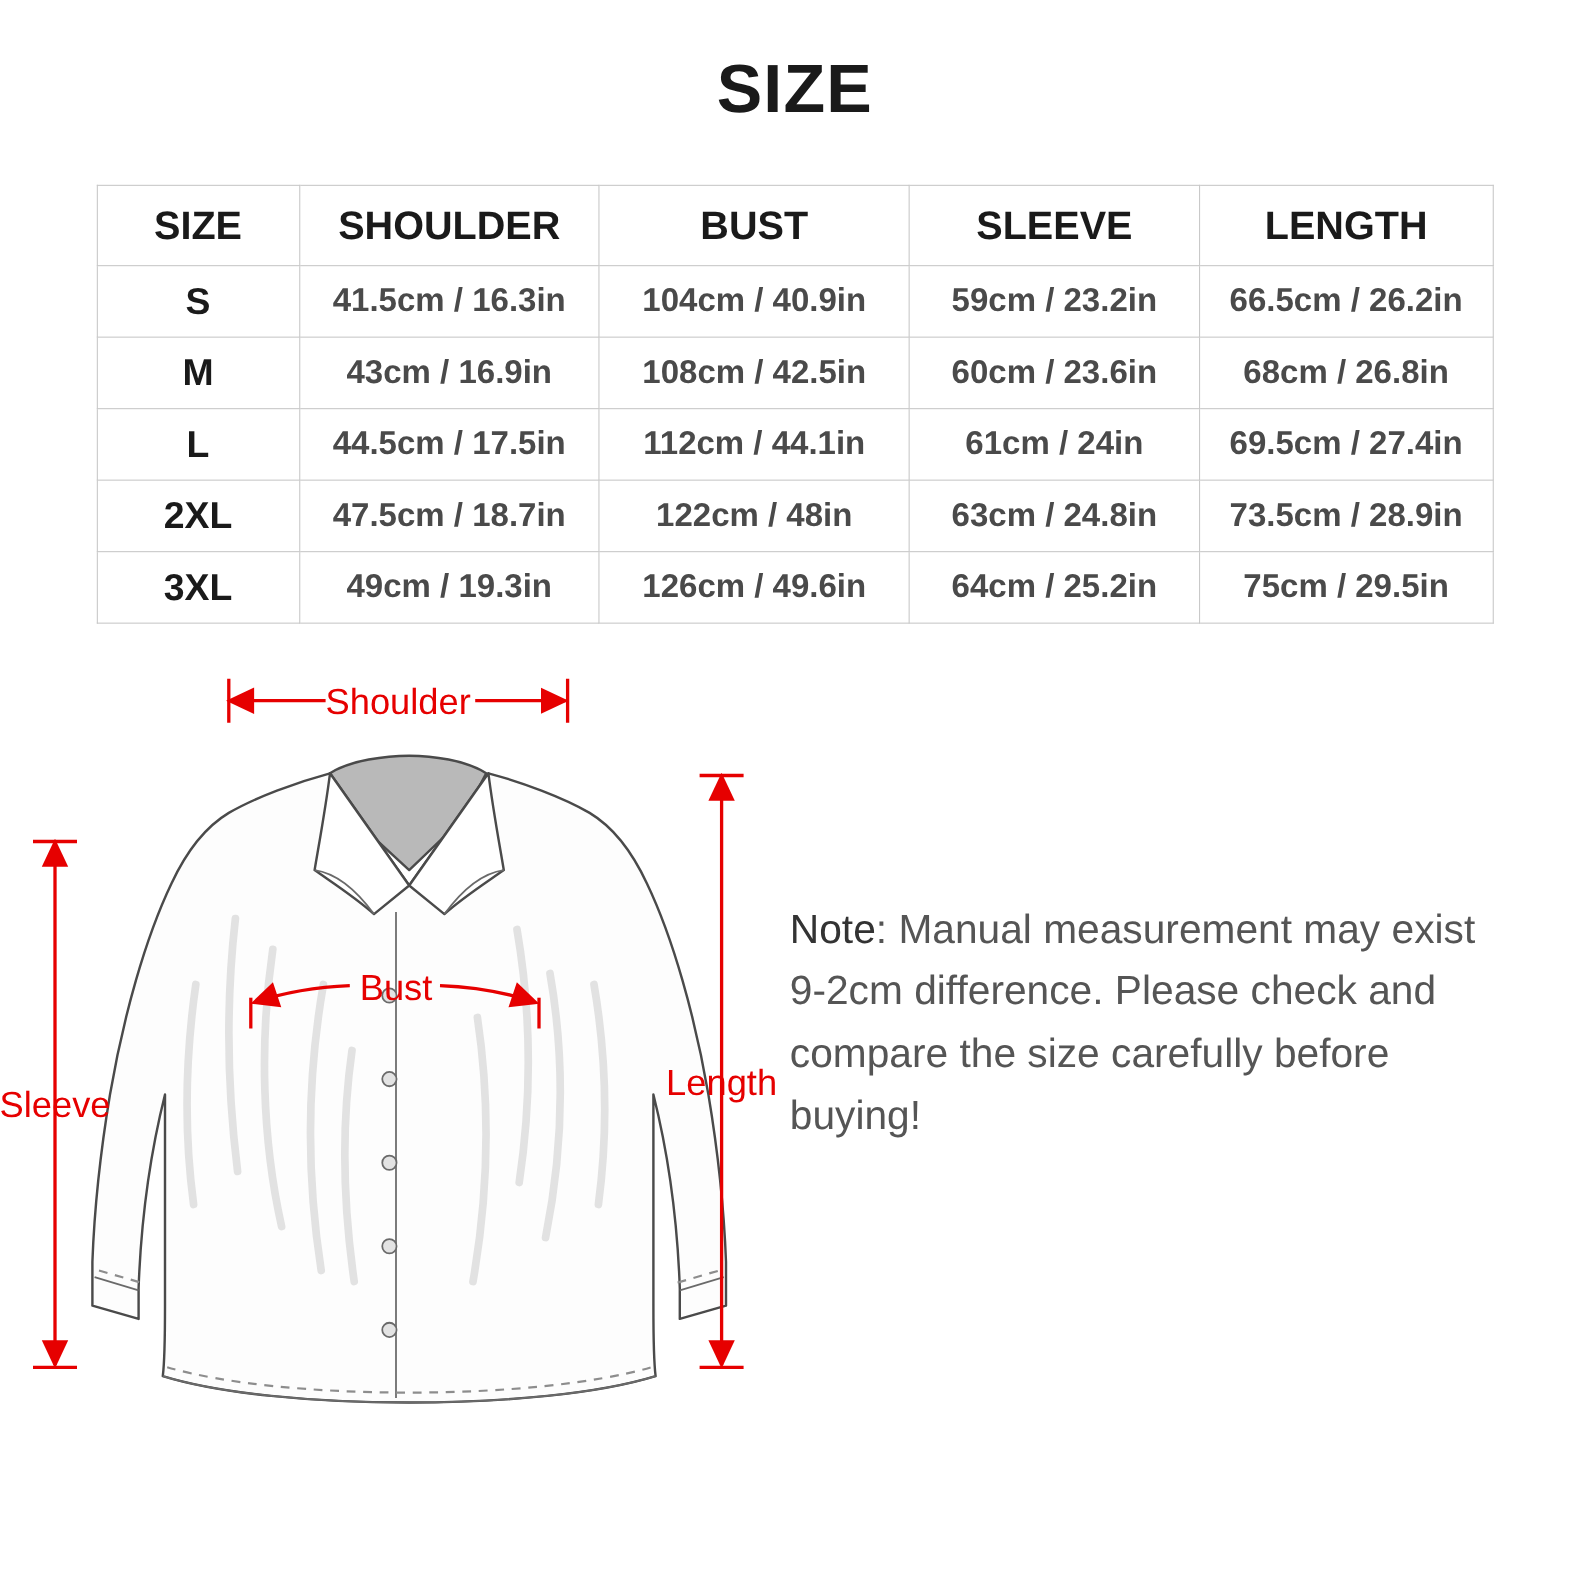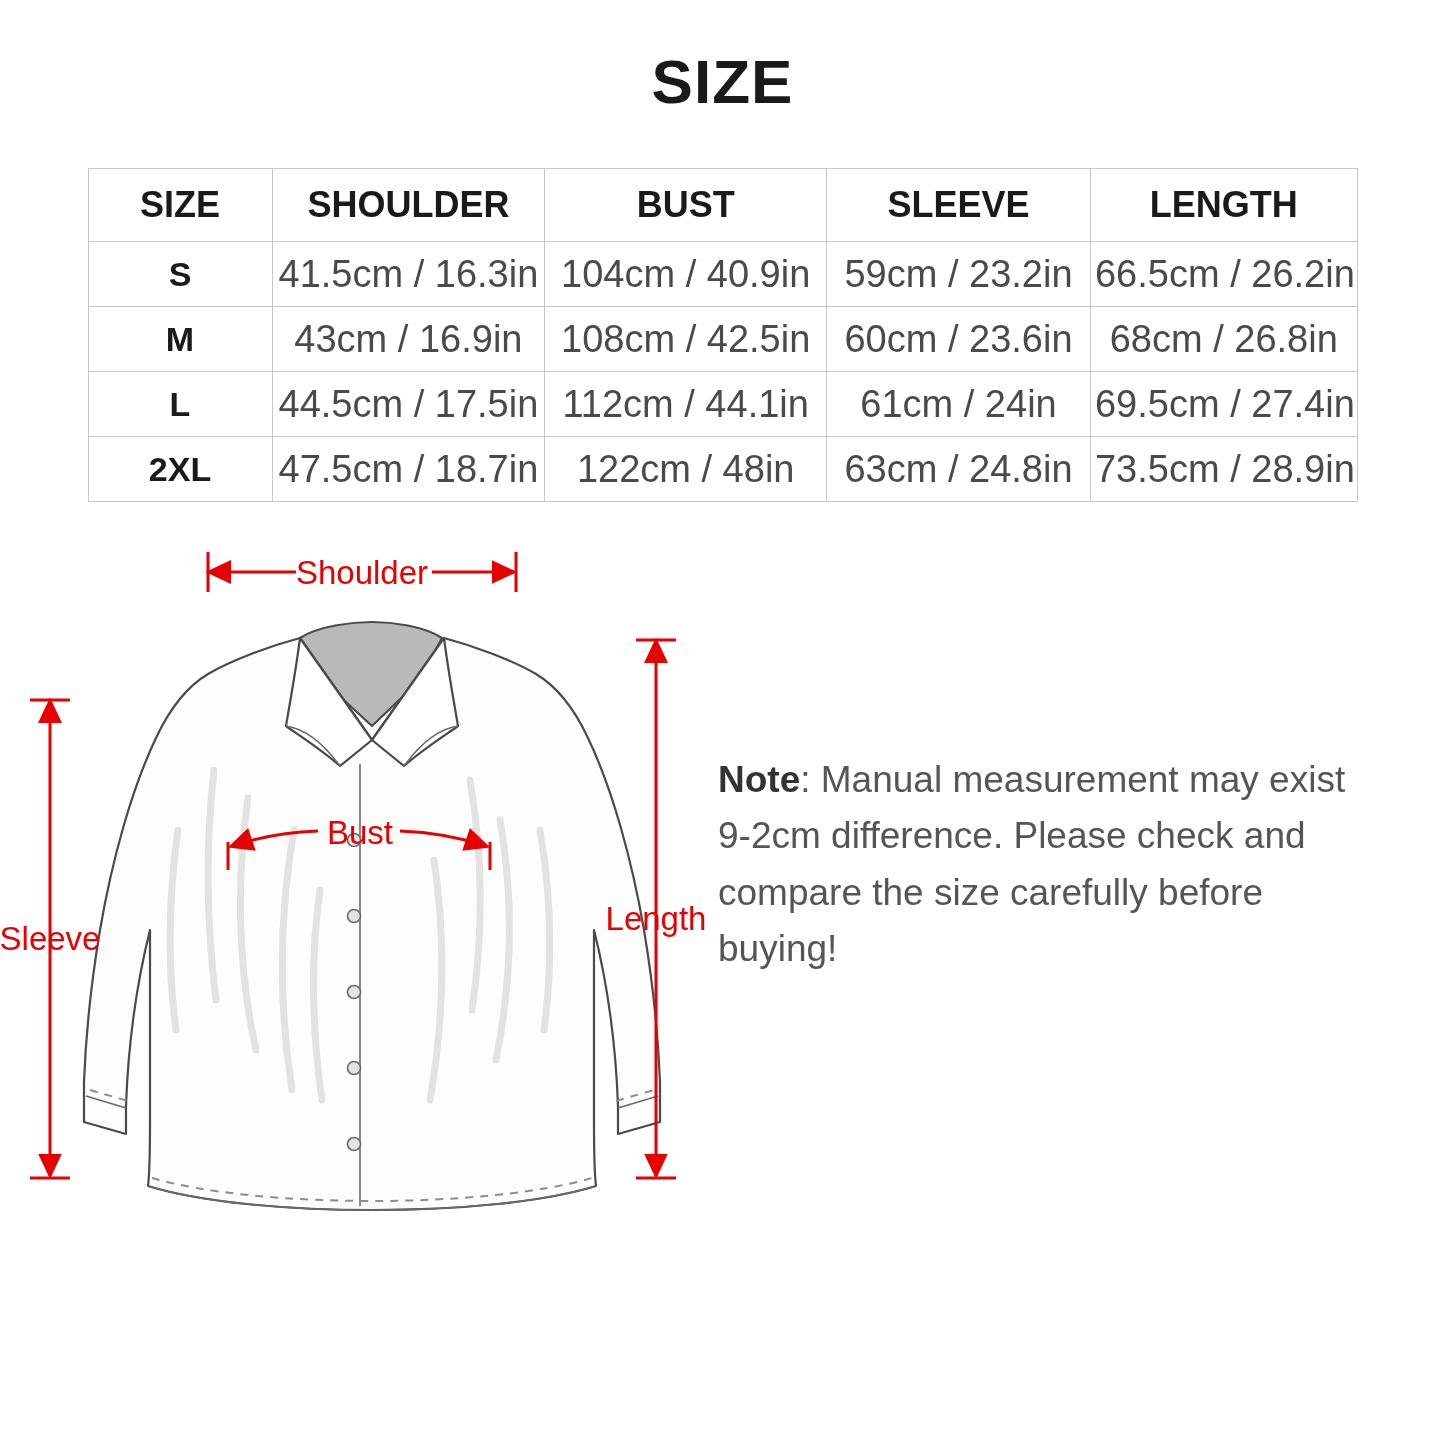--- a/index.html
+++ b/index.html
@@ -32,22 +32,22 @@
   table#size-table {
     border-collapse: collapse;
     width: 100%;
     table-layout: fixed;
   }
   table#size-table th,
   table#size-table td {
     border: 1px solid #c9c9c9;
     text-align: center;
     color: #4a4a4a;
-    font-weight: 400;
-    font-size: 38px;
+    font-weight: 700;
+    font-size: 30px;
     height: 64px;
     padding: 0 4px;
     white-space: nowrap;
   }
   table#size-table thead th {
     font-size: 36px;
     font-weight: 700;
     color: #1a1a1a;
     height: 72px;
   }
@@ -79,21 +79,21 @@
     position: absolute;
     left: 718px;
     top: 222px;
     width: 660px;
     font-size: 37px;
     line-height: 1.52;
     color: #555555;
   }
   #note b {
     color: #333333;
-    font-weight: 700;
+    font-weight: 400;
   }
 </style>
 </head>
 <body>
 
 <h1 id="title">SIZE</h1>
 
 <div id="size-table-wrap">
   <table id="size-table">
     <colgroup>
@@ -133,20 +133,27 @@
         <td>112cm / 44.1in</td>
         <td>61cm / 24in</td>
         <td>69.5cm / 27.4in</td>
       </tr>
       <tr>
         <td class="size-cell">2XL</td>
         <td>47.5cm / 18.7in</td>
         <td>122cm / 48in</td>
         <td>63cm / 24.8in</td>
         <td>73.5cm / 28.9in</td>
+      </tr>
+      <tr>
+        <td class="size-cell">3XL</td>
+        <td>49cm / 19.3in</td>
+        <td>126cm / 49.6in</td>
+        <td>64cm / 25.2in</td>
+        <td>75cm / 29.5in</td>
       </tr>
     </tbody>
   </table>
 </div>
 
 <div id="lower">
   <svg id="diagram" viewBox="0 0 740 760">
     <defs>
       <marker id="arrHead" markerWidth="9" markerHeight="9" refX="7.5" refY="4.5" orient="auto" markerUnits="strokeWidth">
         <path d="M0,0.5 L8.5,4.5 L0,8.5 z" fill="#e60000"></path>

